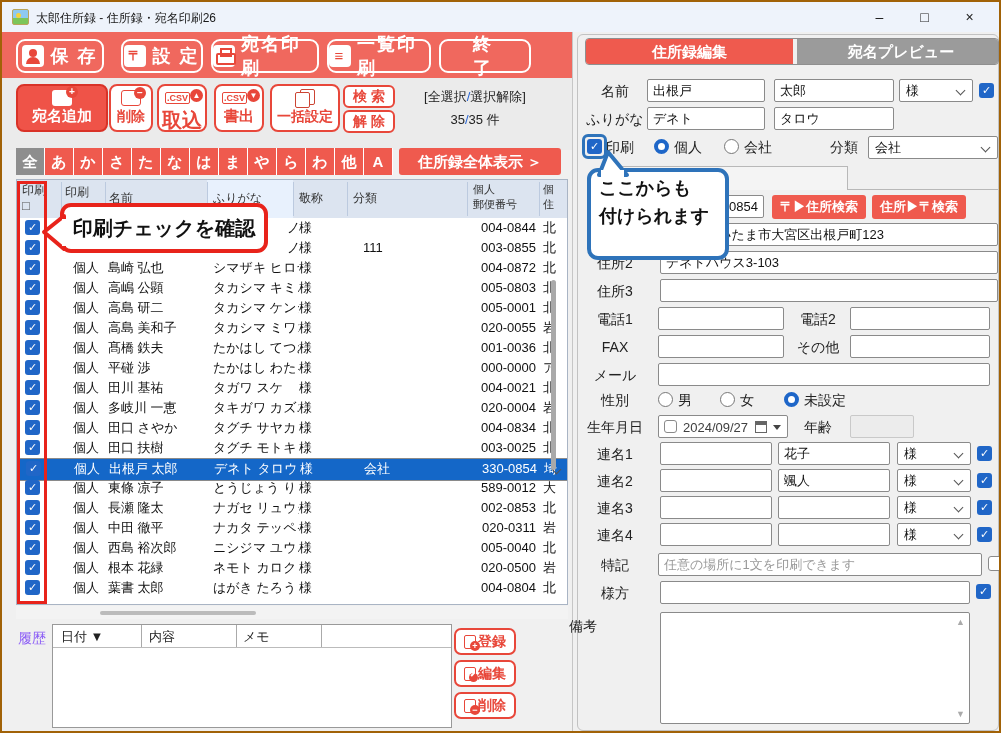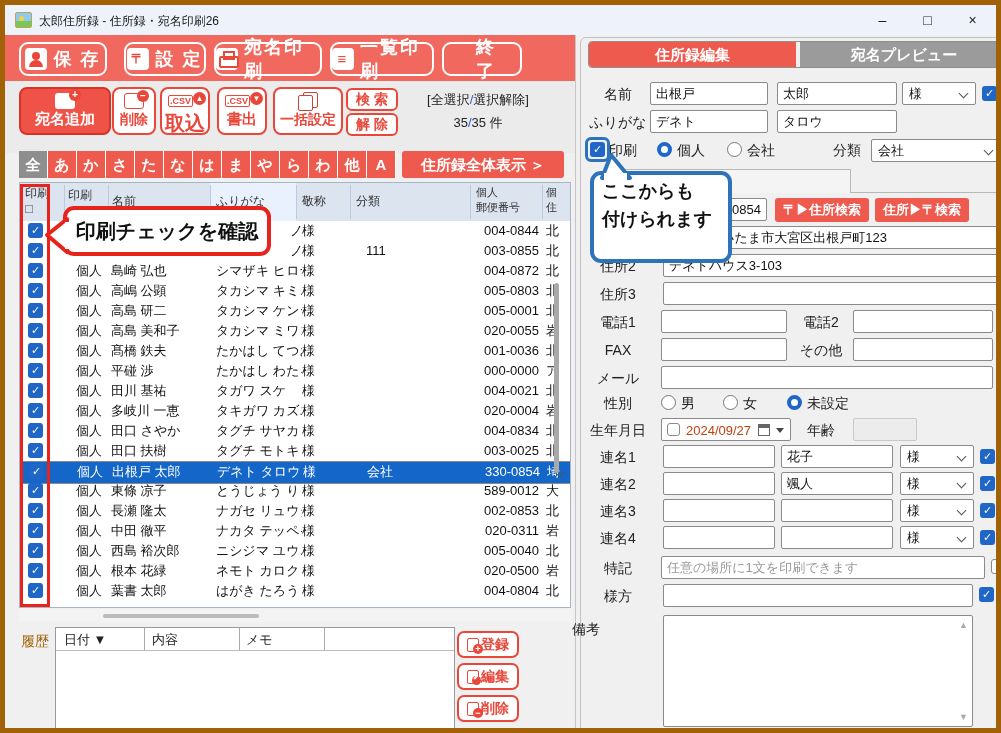--- a/index.html
+++ b/index.html
@@ -1,18 +1,18 @@
 <!DOCTYPE html>
 <html><head>
 <meta charset="utf-8">
 <style>
   * { margin:0; padding:0; box-sizing:border-box; }
   body { background:#d7d7d7; font-family:"Liberation Sans", sans-serif; }
   .win { position:relative; width:1001px; height:733px; background:#f0f0f0;
-         border:5px solid #a16207; overflow:hidden; font-family:"Liberation Sans", sans-serif; }
+         border:2px solid #a16207; overflow:hidden; font-family:"Liberation Sans", sans-serif; }
   .abs { position:absolute; }
 
   
   .titlebar { position:absolute; left:0; top:0; width:1001px; height:30px; background:#eef3fb; }
   .app-icon { position:absolute; left:10px; top:7px; width:17px; height:16px; border-radius:2px;
               background:linear-gradient(#8ec9ef 0 55%, #7cc659 55% 100%); border:1px solid #b9a45a; }
   .app-icon::after{ content:""; position:absolute; left:3px; top:3px; width:5px; height:5px;
               background:#f6d33c; border-radius:50%; }
   .title-text { position:absolute; left:34px; top:8px; font-size:12px; color:#1a1a1a; }
   .wbtn { position:absolute; top:0; width:45px; height:30px; text-align:center; line-height:30px;
@@ -134,21 +134,21 @@
   .rad.on { border:4.5px solid #1e66c8; }
   .radlbl { position:absolute; font-size:14px; color:#222; }
   .redsmall { position:absolute; height:24px; background:#ef5a4e; border-radius:3px; color:#fff;
               font-weight:bold; font-size:13px; text-align:center; line-height:24px; }
   .grptab { position:absolute; left:600px; top:164px; width:246px; height:24px;
             border:1px solid #b8b8b8; border-bottom:none; background:#f4f4f4; }
   .grpline { position:absolute; left:846px; top:187px; width:150px; height:1px; background:#b8b8b8; }
 
   .datebox { position:absolute; left:656px; top:413px; width:130px; height:23px; background:#fff;
              border:1px solid #8a8a8a; border-radius:2px; }
-  .datebox .dtxt { position:absolute; left:24px; top:1px; font-size:13px; color:#c2410c;
+  .datebox .dtxt { position:absolute; left:24px; top:1px; font-size:13px; color:#404040;
                    line-height:21px; }
   .calic { position:absolute; left:96px; top:5px; width:12px; height:12px; border:1px solid #666;
            background:linear-gradient(#666 0 3px, #fff 3px 100%); }
   .dtarrow { position:absolute; left:114px; top:9px; width:0; height:0; border-left:4px solid transparent;
              border-right:4px solid transparent; border-top:5px solid #444; }
   .ta { position:absolute; left:658px; top:610px; width:310px; height:112px; background:#fff;
         border:1px solid #8a8a8a; border-radius:2px; }
   .ta .up, .ta .dn { position:absolute; right:4px; font-size:9px; color:#aaa; }
   .ta .up { top:4px; } .ta .dn { bottom:4px; }
 
@@ -191,21 +191,21 @@
       <span>設 定</span>
     </div>
     <div class="rbtn" style="left:209px;width:108px;">
       <span class="iconbox ic-print"></span>
       <span>宛名印刷</span>
     </div>
     <div class="rbtn" style="left:325px;width:104px;">
       <span class="iconbox ic-lines">≡</span>
       <span>一覧印刷</span>
     </div>
-    <div class="rbtn" style="left:437px;width:80px;letter-spacing:6px;padding-left:32px;">
+    <div class="rbtn" style="left:437px;width:92px;letter-spacing:6px;padding-left:32px;">
       <span>終 了</span>
     </div>
   </div>
 
   <div class="gray-strip"></div>
   <div class="addbtn">
     <div class="mini-doc">
       <span class="badge" style="right:-6px;top:-4px;">+</span>
     </div>
     <div class="lbl2">宛名追加</div>
@@ -483,21 +483,21 @@
   </div>
   <div class="hscroll">
     <div class="hthumb"></div>
   </div>
 
   <div class="redbox"></div>
   <div class="callout callout1">
     <span>印刷チェックを確認</span>
   </div>
 
-  <div class="abs" style="left:16px;top:628px;font-size:14px;color:#a16207;">履歴</div>
+  <div class="abs" style="left:16px;top:628px;font-size:14px;color:#8b5cf6;">履歴</div>
   <div class="hist-table">
     <div class="hist-head">
       <div class="abs" style="left:8px;top:3px;">日付 ▼</div>
       <div class="abs" style="left:96px;top:3px;">内容</div>
       <div class="abs" style="left:190px;top:3px;">メモ</div>
       <div class="hsep" style="left:88px;"></div>
       <div class="hsep" style="left:183px;"></div>
       <div class="hsep" style="left:268px;"></div>
       <div class="abs" style="left:0;top:22px;width:398px;height:1px;background:#bbb;"></div>
     </div>

